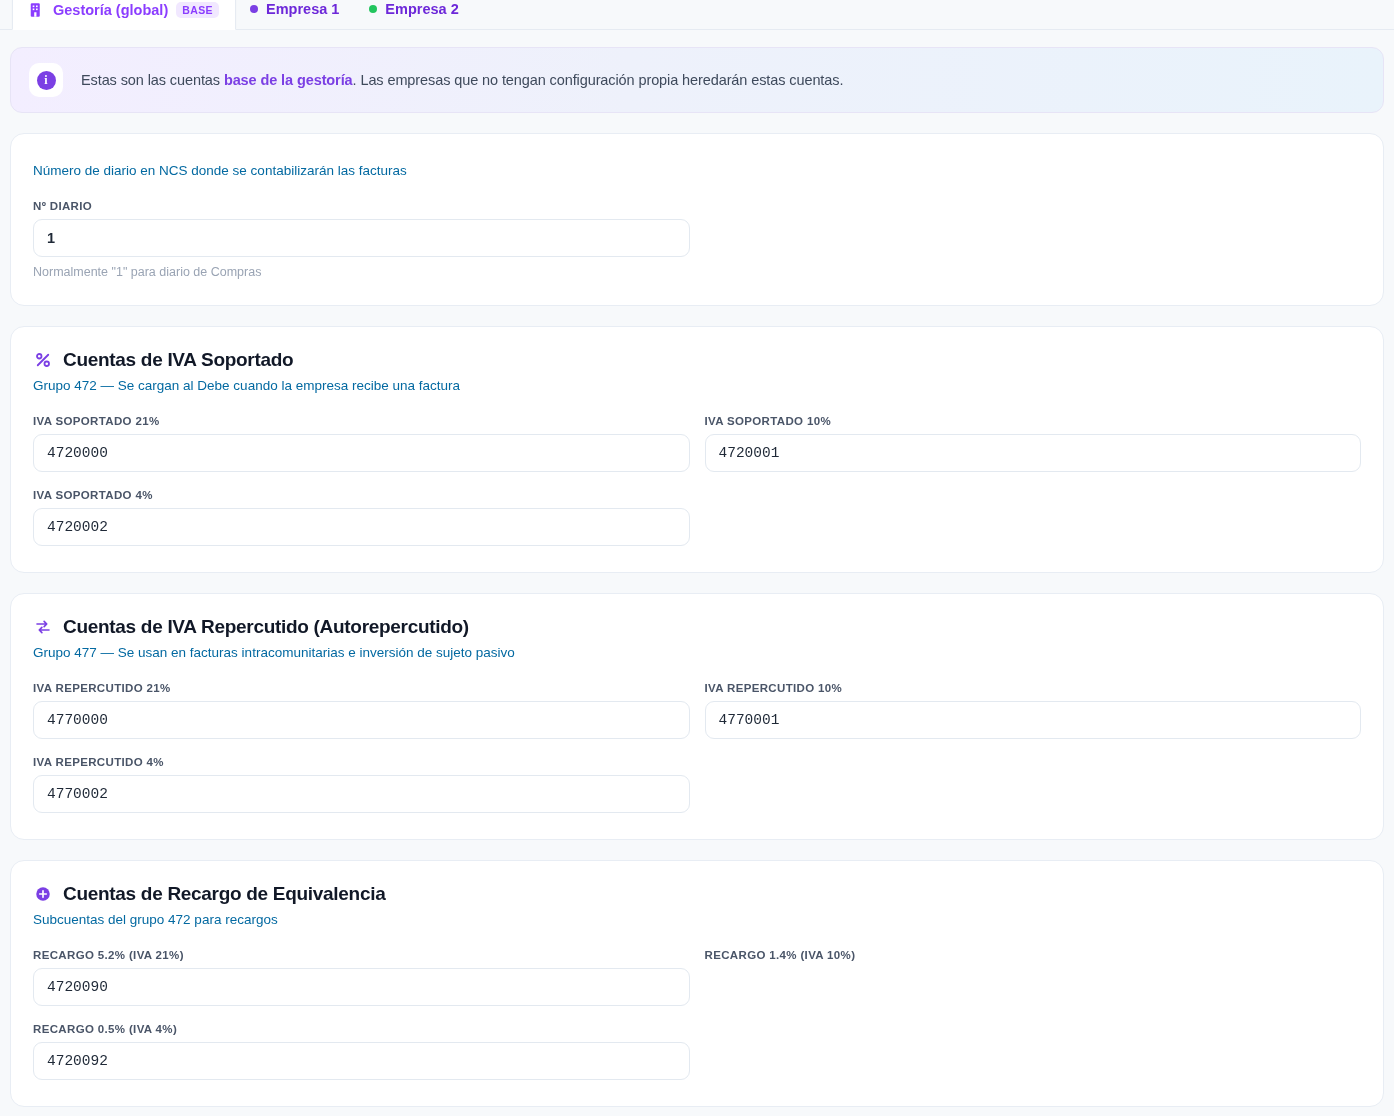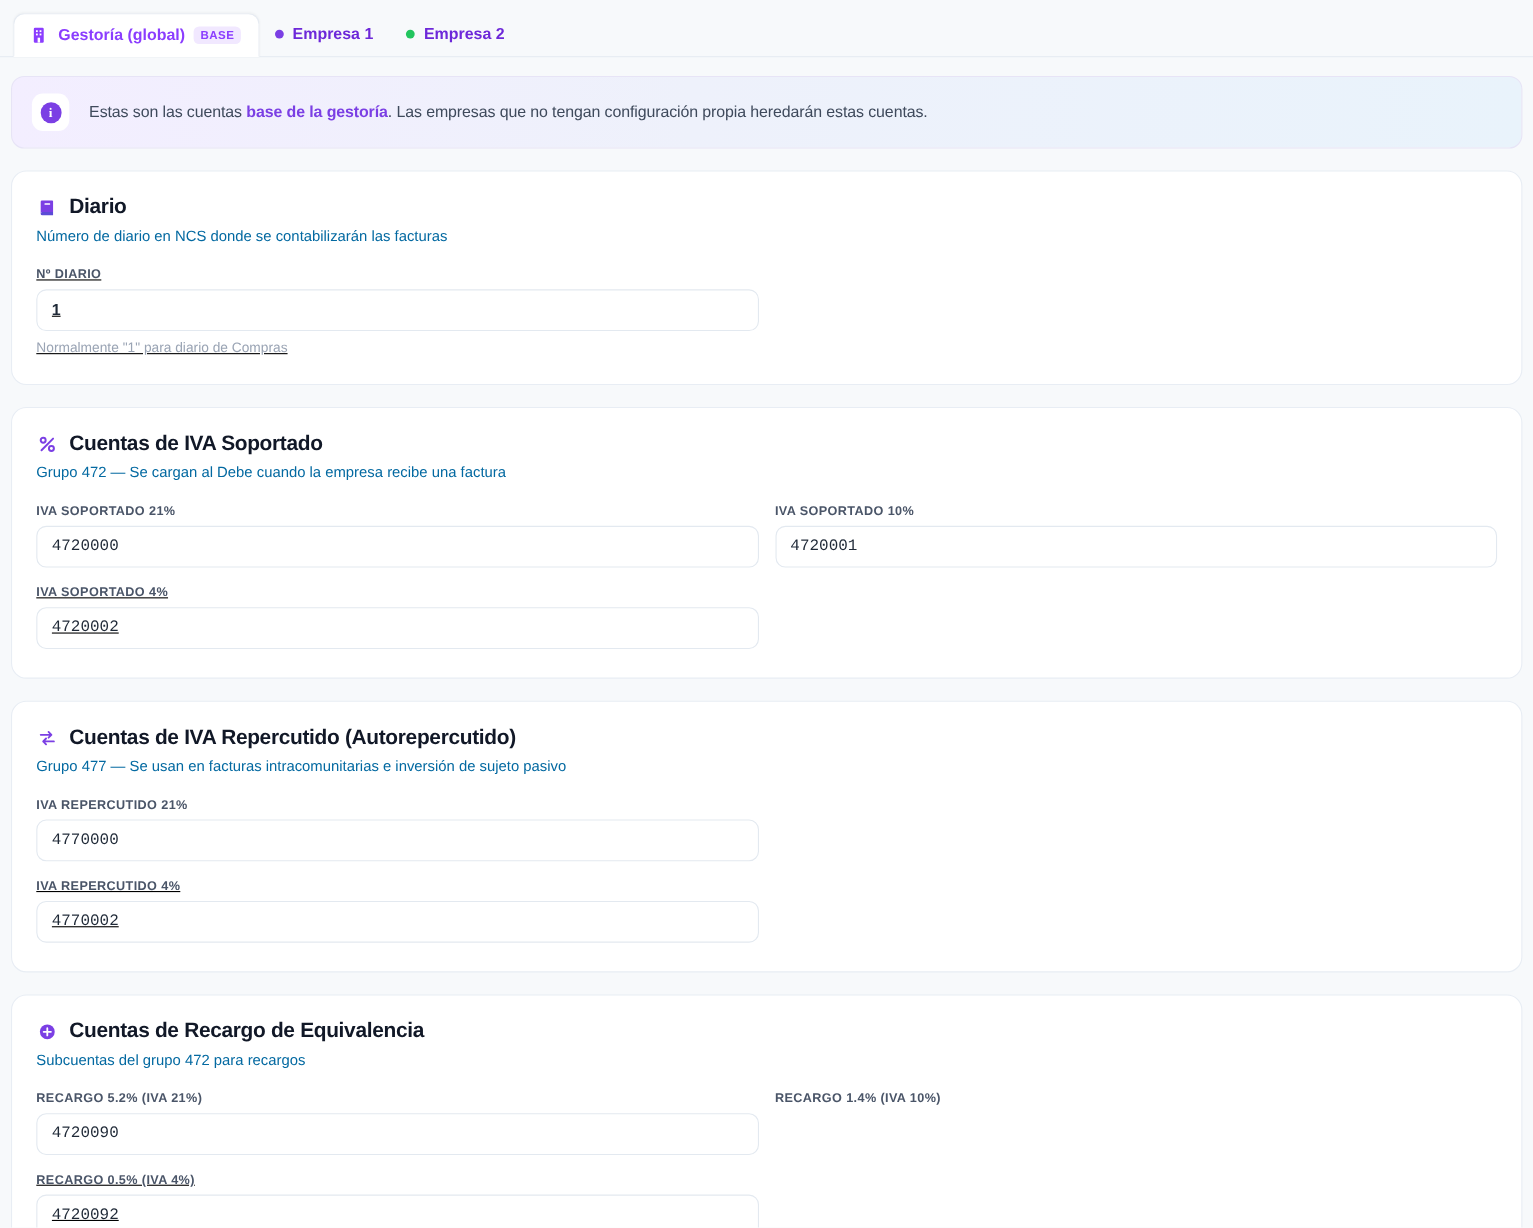--- a/index.html
+++ b/index.html
@@ -7,21 +7,21 @@
     width: 1394px;
     height: 1116px;
     background: #f7f9fb;
     font-family: "Liberation Sans", sans-serif;
     overflow: hidden;
   }
   .page { width: 1394px; height: 1116px; position: relative; }
 
   
   .tabbar {
-    height: 52px;
+    height: 30px;
     display: flex;
     align-items: flex-end;
     padding-left: 12px;
     border-bottom: 1px solid #e6ebf2;
     background: #f7f9fb;
   }
   .tab {
     display: flex;
     align-items: center;
     gap: 8px;
@@ -136,21 +136,21 @@
     padding: 0 13px;
     width: 100%;
     outline: none;
   }
   .field-input.plain { font-family: "Liberation Sans", sans-serif; font-weight: 600; }
   .field-hint {
     margin-top: 8px;
     font-size: 12.5px;
     color: #9aa4b4;
   }
-  .full { grid-column: 1 / 2; text-decoration: underline; }
+  .full { grid-column: 1 / 2; }
 </style>
 </head>
 <body>
 
 <div class="page">
 
   <div class="tabbar" id="tabbar">
       <div class="tab active">
         <span class="t-ico">
           <svg width="18" height="18" viewBox="0 0 24 24" fill="none">
@@ -179,30 +179,20 @@
     <div class="banner-ico">
       <span class="info-circle">i</span>
     </div>
     <div class="banner-txt">
       <span>Estas son las cuentas </span><b>base de la gestoría</b><span>. Las empresas que no tengan configuración propia heredarán estas cuentas.</span>
     </div>
   </div>
 
   <div id="sections">
       <div class="card">
-        <div class="card-head">
-          <span class="ico-wrap">
-            <svg width="18" height="18" viewBox="0 0 24 24" fill="none">
-              <path d="M4 4.5A1.5 1.5 0 0 1 5.5 3H18a1 1 0 0 1 1 1v13H6a2 2 0 0 0-2 2V4.5Z" fill="#7b3fe4"></path>
-              <rect x="8.5" y="6.5" width="7" height="1.8" rx=".6" fill="#fff"></rect>
-              <path d="M4 19a2 2 0 0 1 2-2h13v4H6a2 2 0 0 1-2-2Z" fill="#5b4bd6"></path>
-            </svg>
-          </span>
-          <span class="card-title">Diario</span>
-        </div>
         <div class="card-sub">Número de diario en NCS donde se contabilizarán las facturas</div>
         <div class="grid">
           <div class="field full">
             <label class="field-label">Nº DIARIO</label>
             <input class="field-input plain" type="text" readonly="" value="1" style="">
             <div class="field-hint">Normalmente "1" para diario de Compras</div>
           </div>
         </div>
       </div>
       <div class="card">
@@ -241,20 +231,24 @@
             </svg>
           </span>
           <span class="card-title">Cuentas de IVA Repercutido (Autorepercutido)</span>
         </div>
         <div class="card-sub">Grupo 477 — Se usan en facturas intracomunitarias e inversión de sujeto pasivo</div>
         <div class="grid">
           <div class="field">
             <label class="field-label">IVA REPERCUTIDO 21%</label>
             <input class="field-input" type="text" readonly="" value="4770000" style="">
           </div>
+          <div class="field">
+            <label class="field-label">IVA REPERCUTIDO 10%</label>
+            <input class="field-input" type="text" readonly="" value="4770001" style="">
+          </div>
           <div class="field full">
             <label class="field-label">IVA REPERCUTIDO 4%</label>
             <input class="field-input" type="text" readonly="" value="4770002" style="">
           </div>
         </div>
       </div>
       <div class="card">
         <div class="card-head">
           <span class="ico-wrap">
             <svg width="18" height="18" viewBox="0 0 24 24" fill="none">

